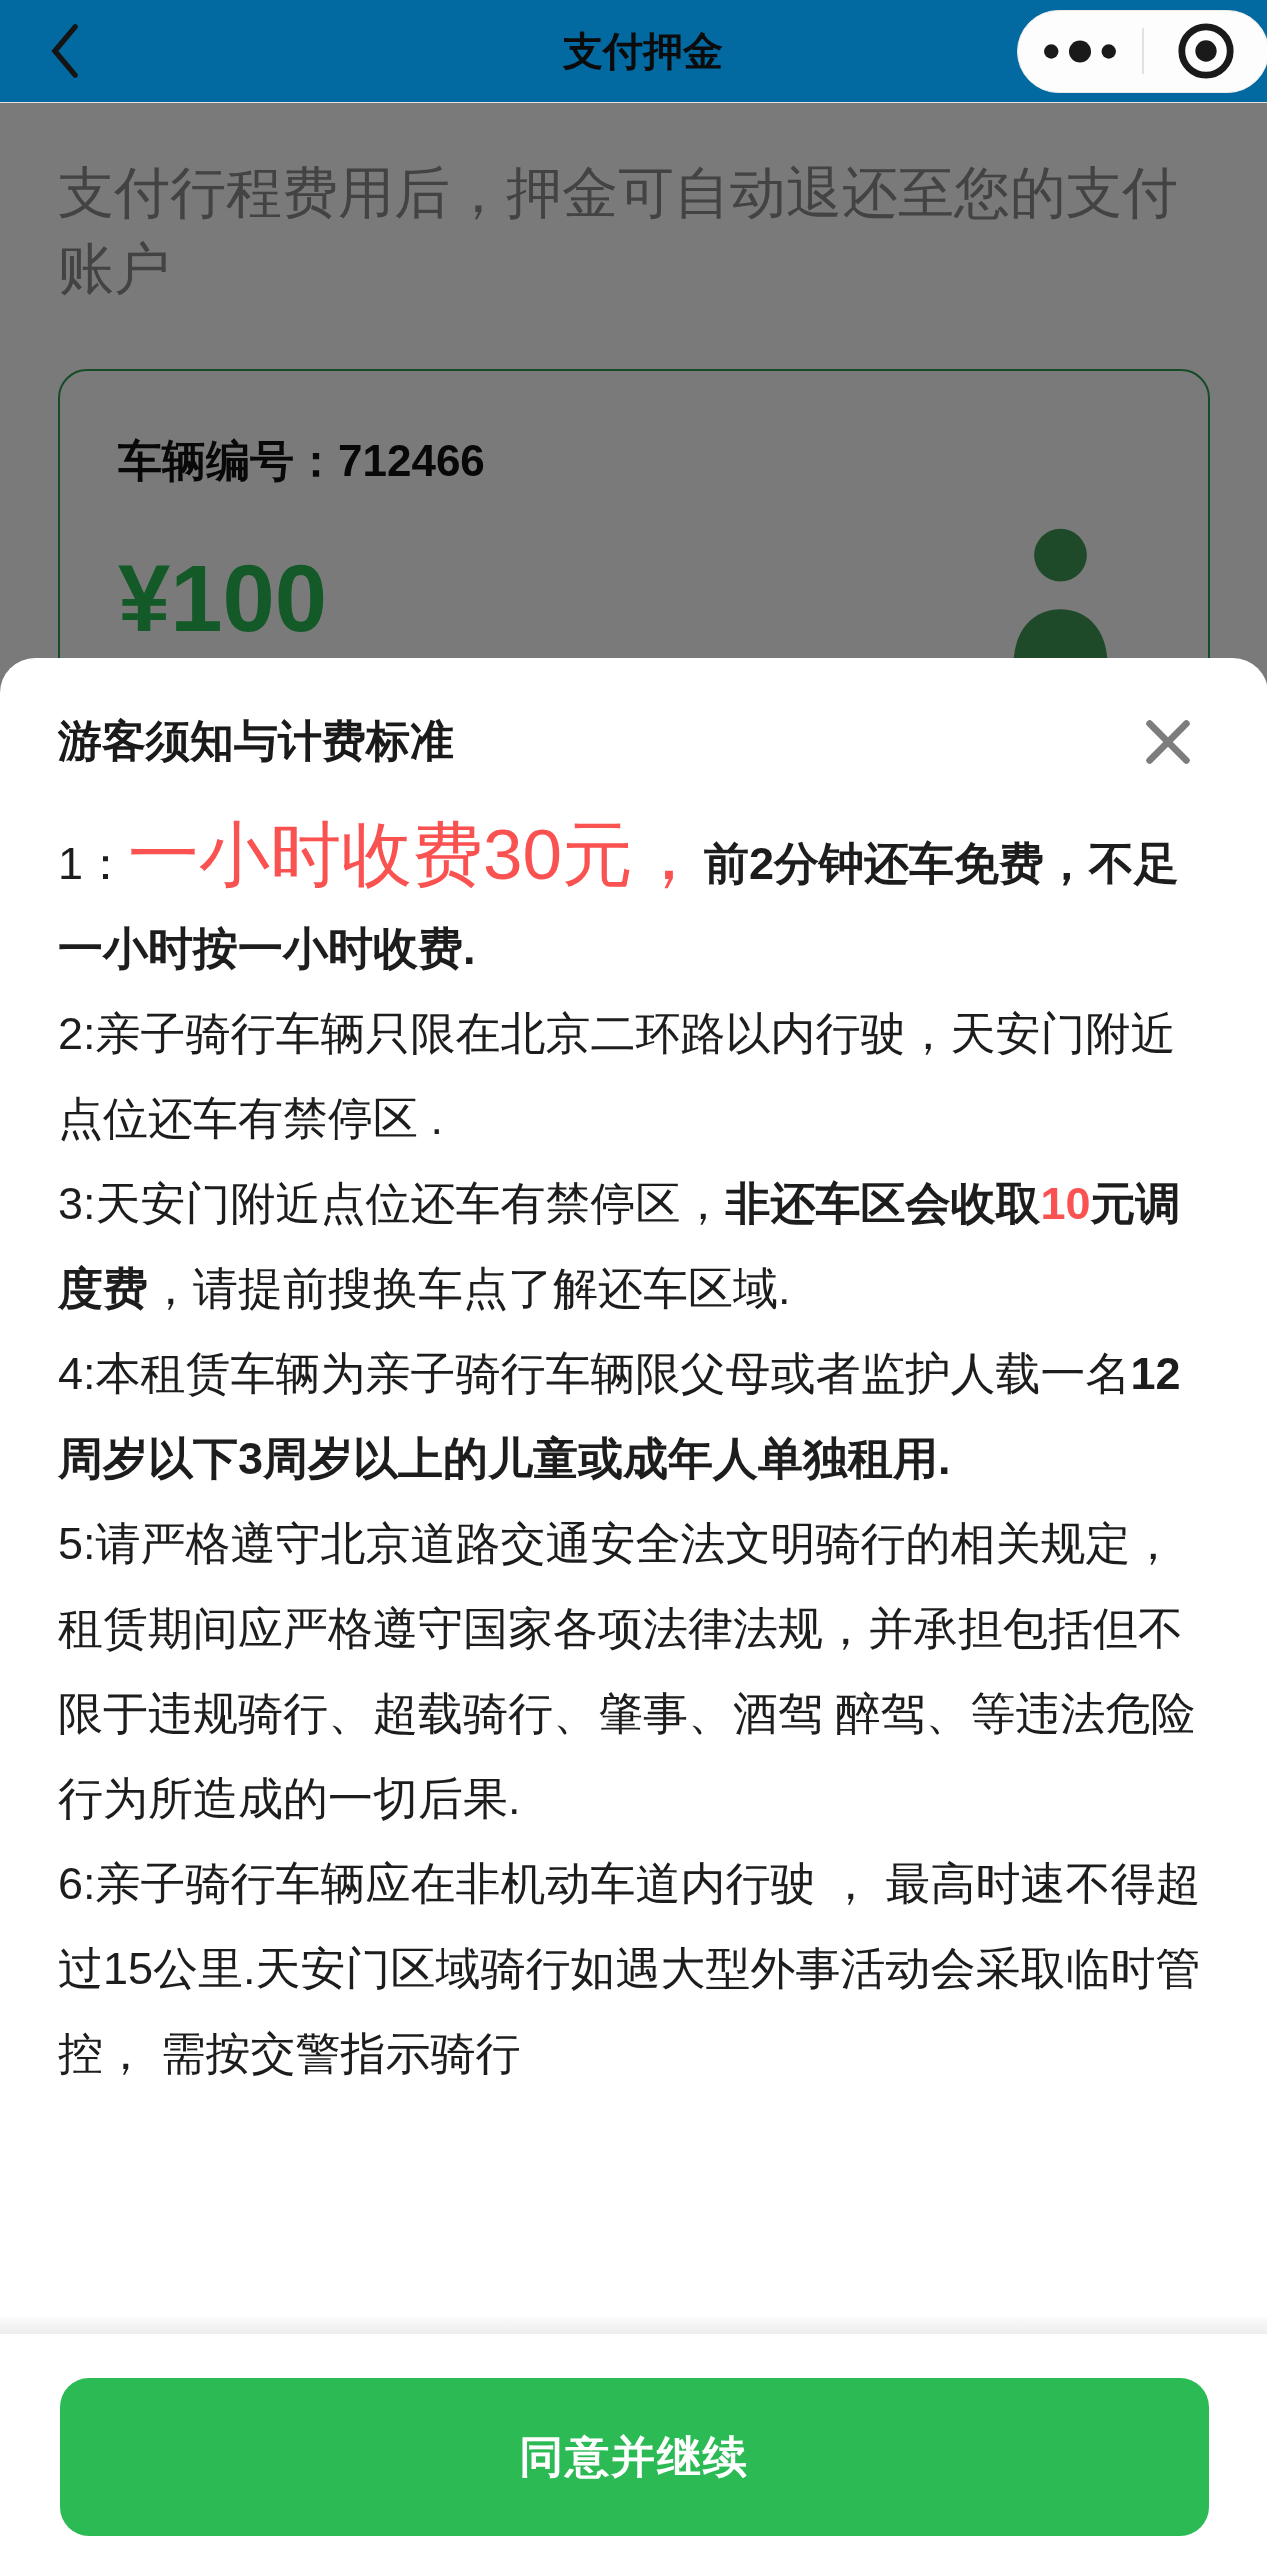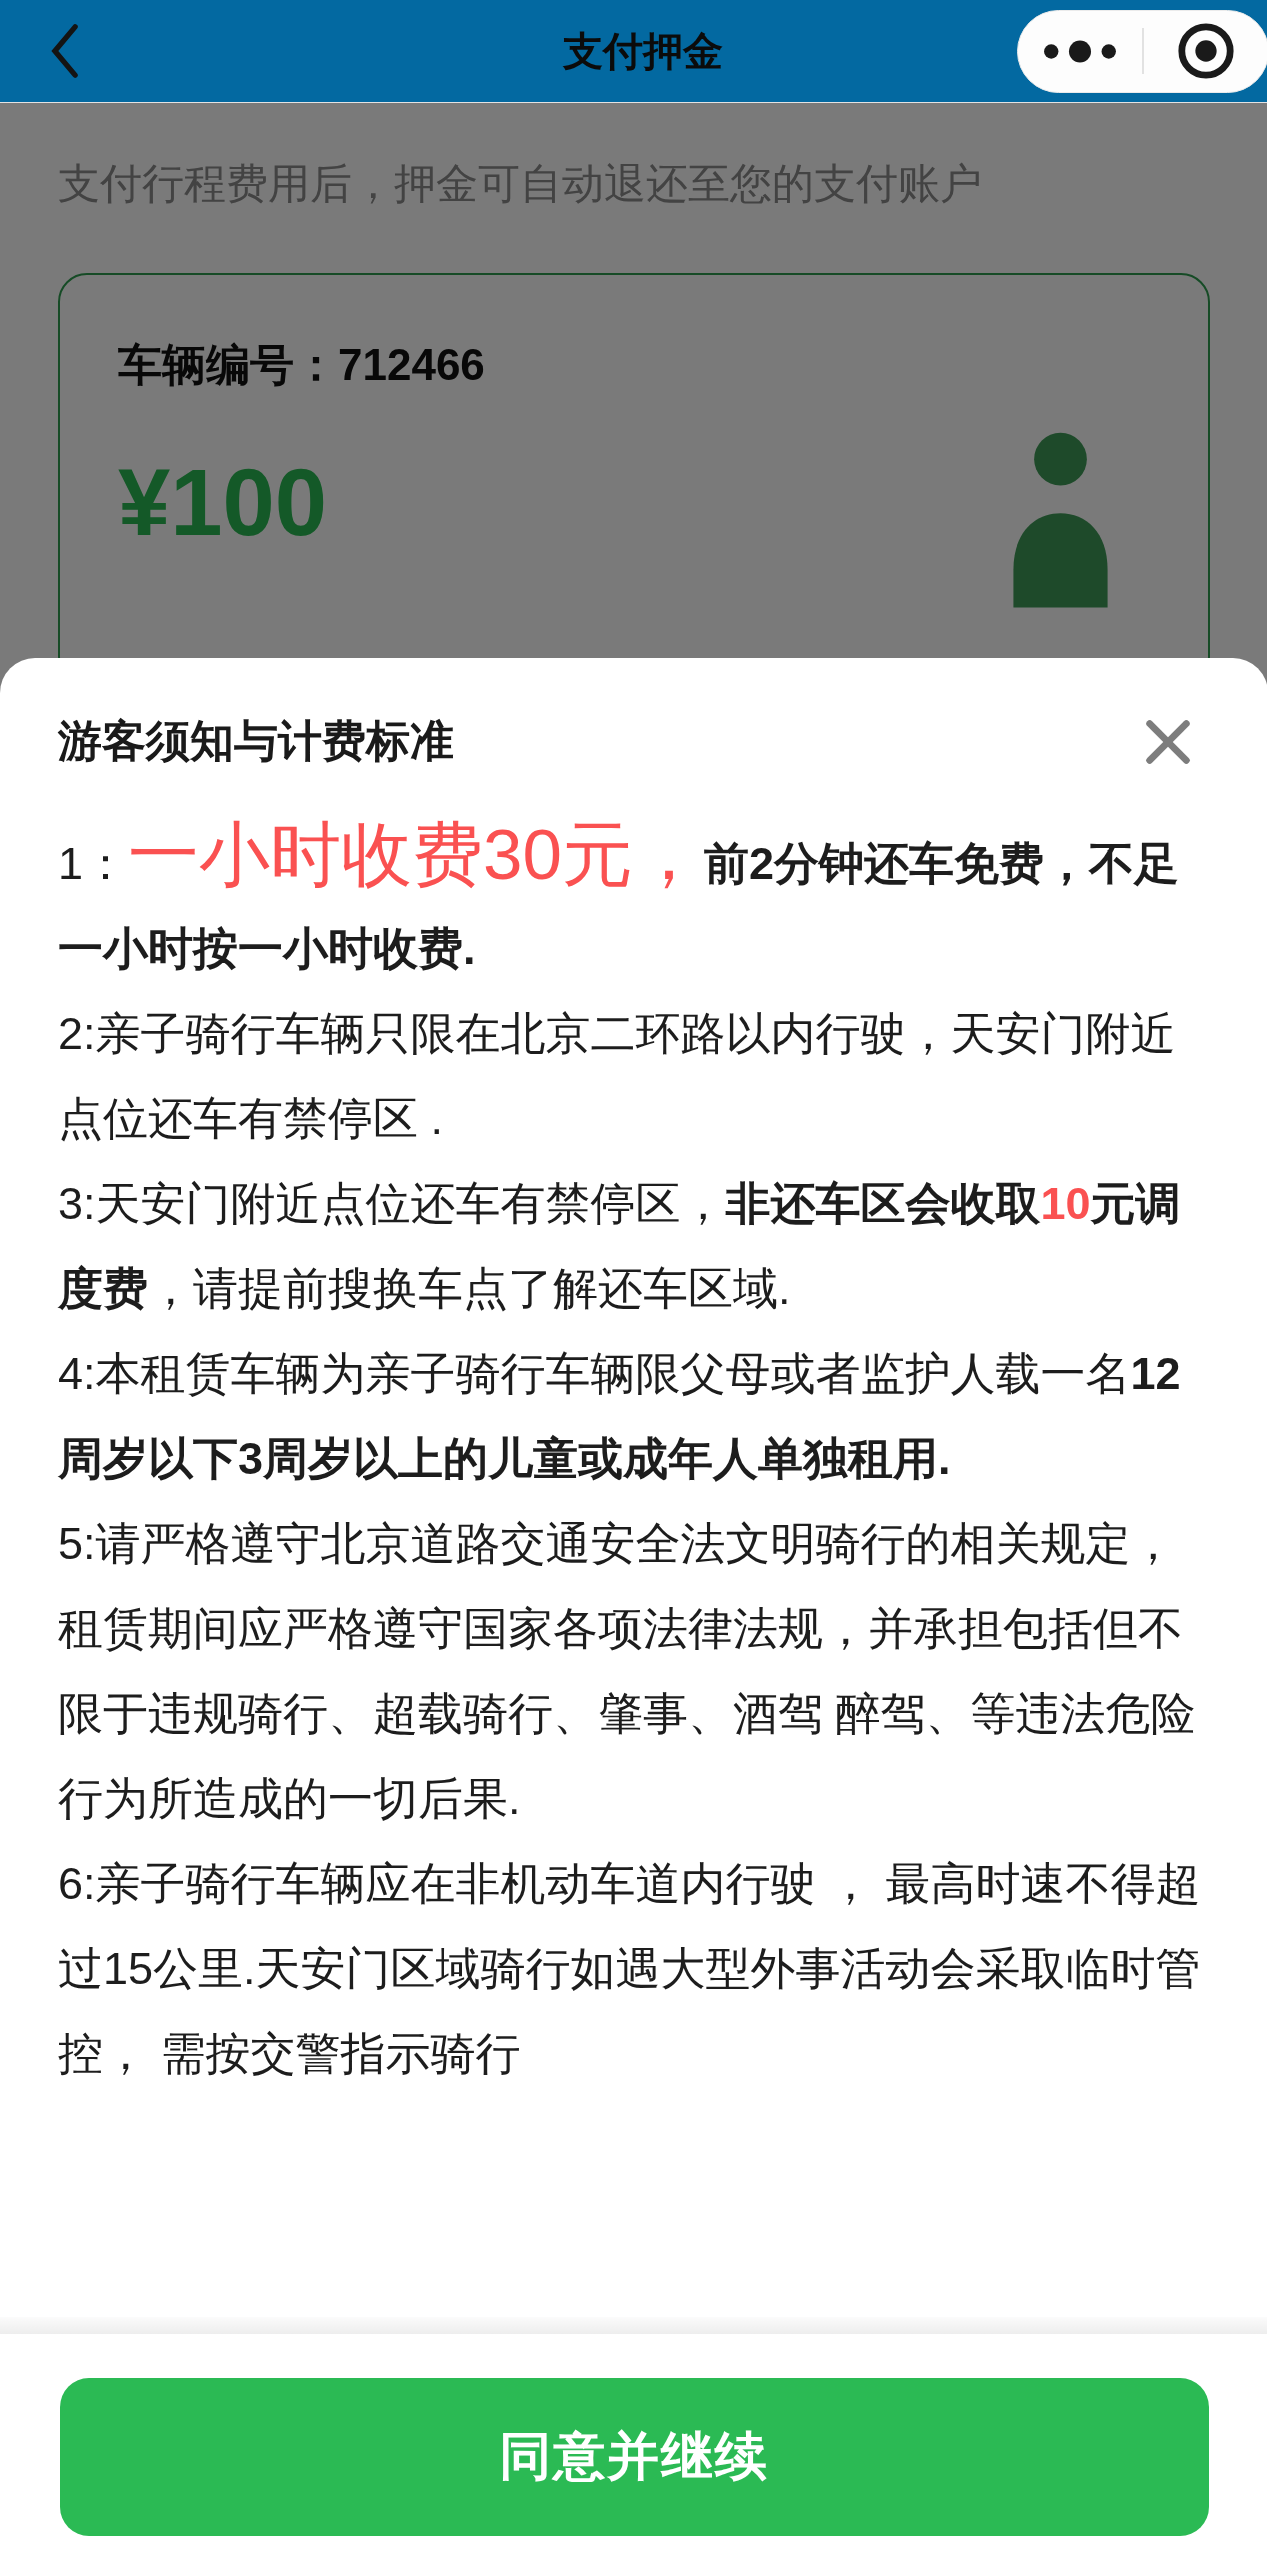--- a/index.html
+++ b/index.html
@@ -22,21 +22,21 @@
     position:absolute;right:17.3px;top:9.6px;width:252px;height:83px;
     background:#fdfdfd;border:1.9px solid #ebebeb;border-radius:42px;
     display:flex;align-items:center;box-sizing:border-box;
   }
   .cap-half{flex:1;display:flex;justify-content:center;align-items:center;height:100%;cursor:pointer;}
   .cap-divider{width:1.9px;height:46px;background:#e2e2e2;}
   
   .page{position:absolute;top:102px;left:0;width:100%;height:2474px;background:#fff;z-index:1;}
   .page-inner{padding:0 58px;}
   .page-heading{margin:83px 0 0;font-size:79px;font-weight:700;color:#151515;}
-  .page-subheading{margin:54px 0 0;font-size:42px;font-weight:400;color:#8c8c8c;}
+  .page-subheading{margin:54px 0 0;font-size:56px;font-weight:400;color:#8c8c8c;}
   .vehicle-card{
     position:relative;margin-top:61px;height:413px;box-sizing:border-box;
     border:2.9px solid #2e9e50;border-radius:29px;padding:61px 58px 0;background:#fff;
   }
   .vehicle-row{font-size:44px;font-weight:700;color:#121212;}
   .deposit-amount{margin-top:54px;font-size:94px;font-weight:700;color:var(--green);}
   .person-icon{position:absolute;right:91px;top:152px;width:113px;height:182px;}
   
   .dim{position:absolute;top:102px;left:0;right:0;bottom:0;background:rgba(0,0,0,0.52);z-index:5;}
   
@@ -63,21 +63,21 @@
     position:absolute;left:0;right:0;bottom:242px;height:17.3px;
     background:linear-gradient(180deg,rgba(0,0,0,0.015),rgba(0,0,0,0.07));
   }
   .modal-footer{
     position:absolute;left:0;right:0;bottom:0;height:242px;background:#fff;
     display:flex;justify-content:center;align-items:flex-start;padding-top:44px;
     box-sizing:border-box;
   }
   .agree-btn{
     width:1149px;height:158px;border:none;border-radius:29px;background:var(--green);
-    color:#ffffff;font-size:52px;font-weight:700;letter-spacing:1.9px;cursor:pointer;
+    color:#ffffff;font-size:44px;font-weight:700;letter-spacing:1.9px;cursor:pointer;
     font-family:"Liberation Sans","DejaVu Sans",sans-serif;
   }
 </style>
 </head>
 <body>
 
 <div class="screen">
 
   <header class="navbar">
     <svg class="back" viewBox="0 0 30 58">

